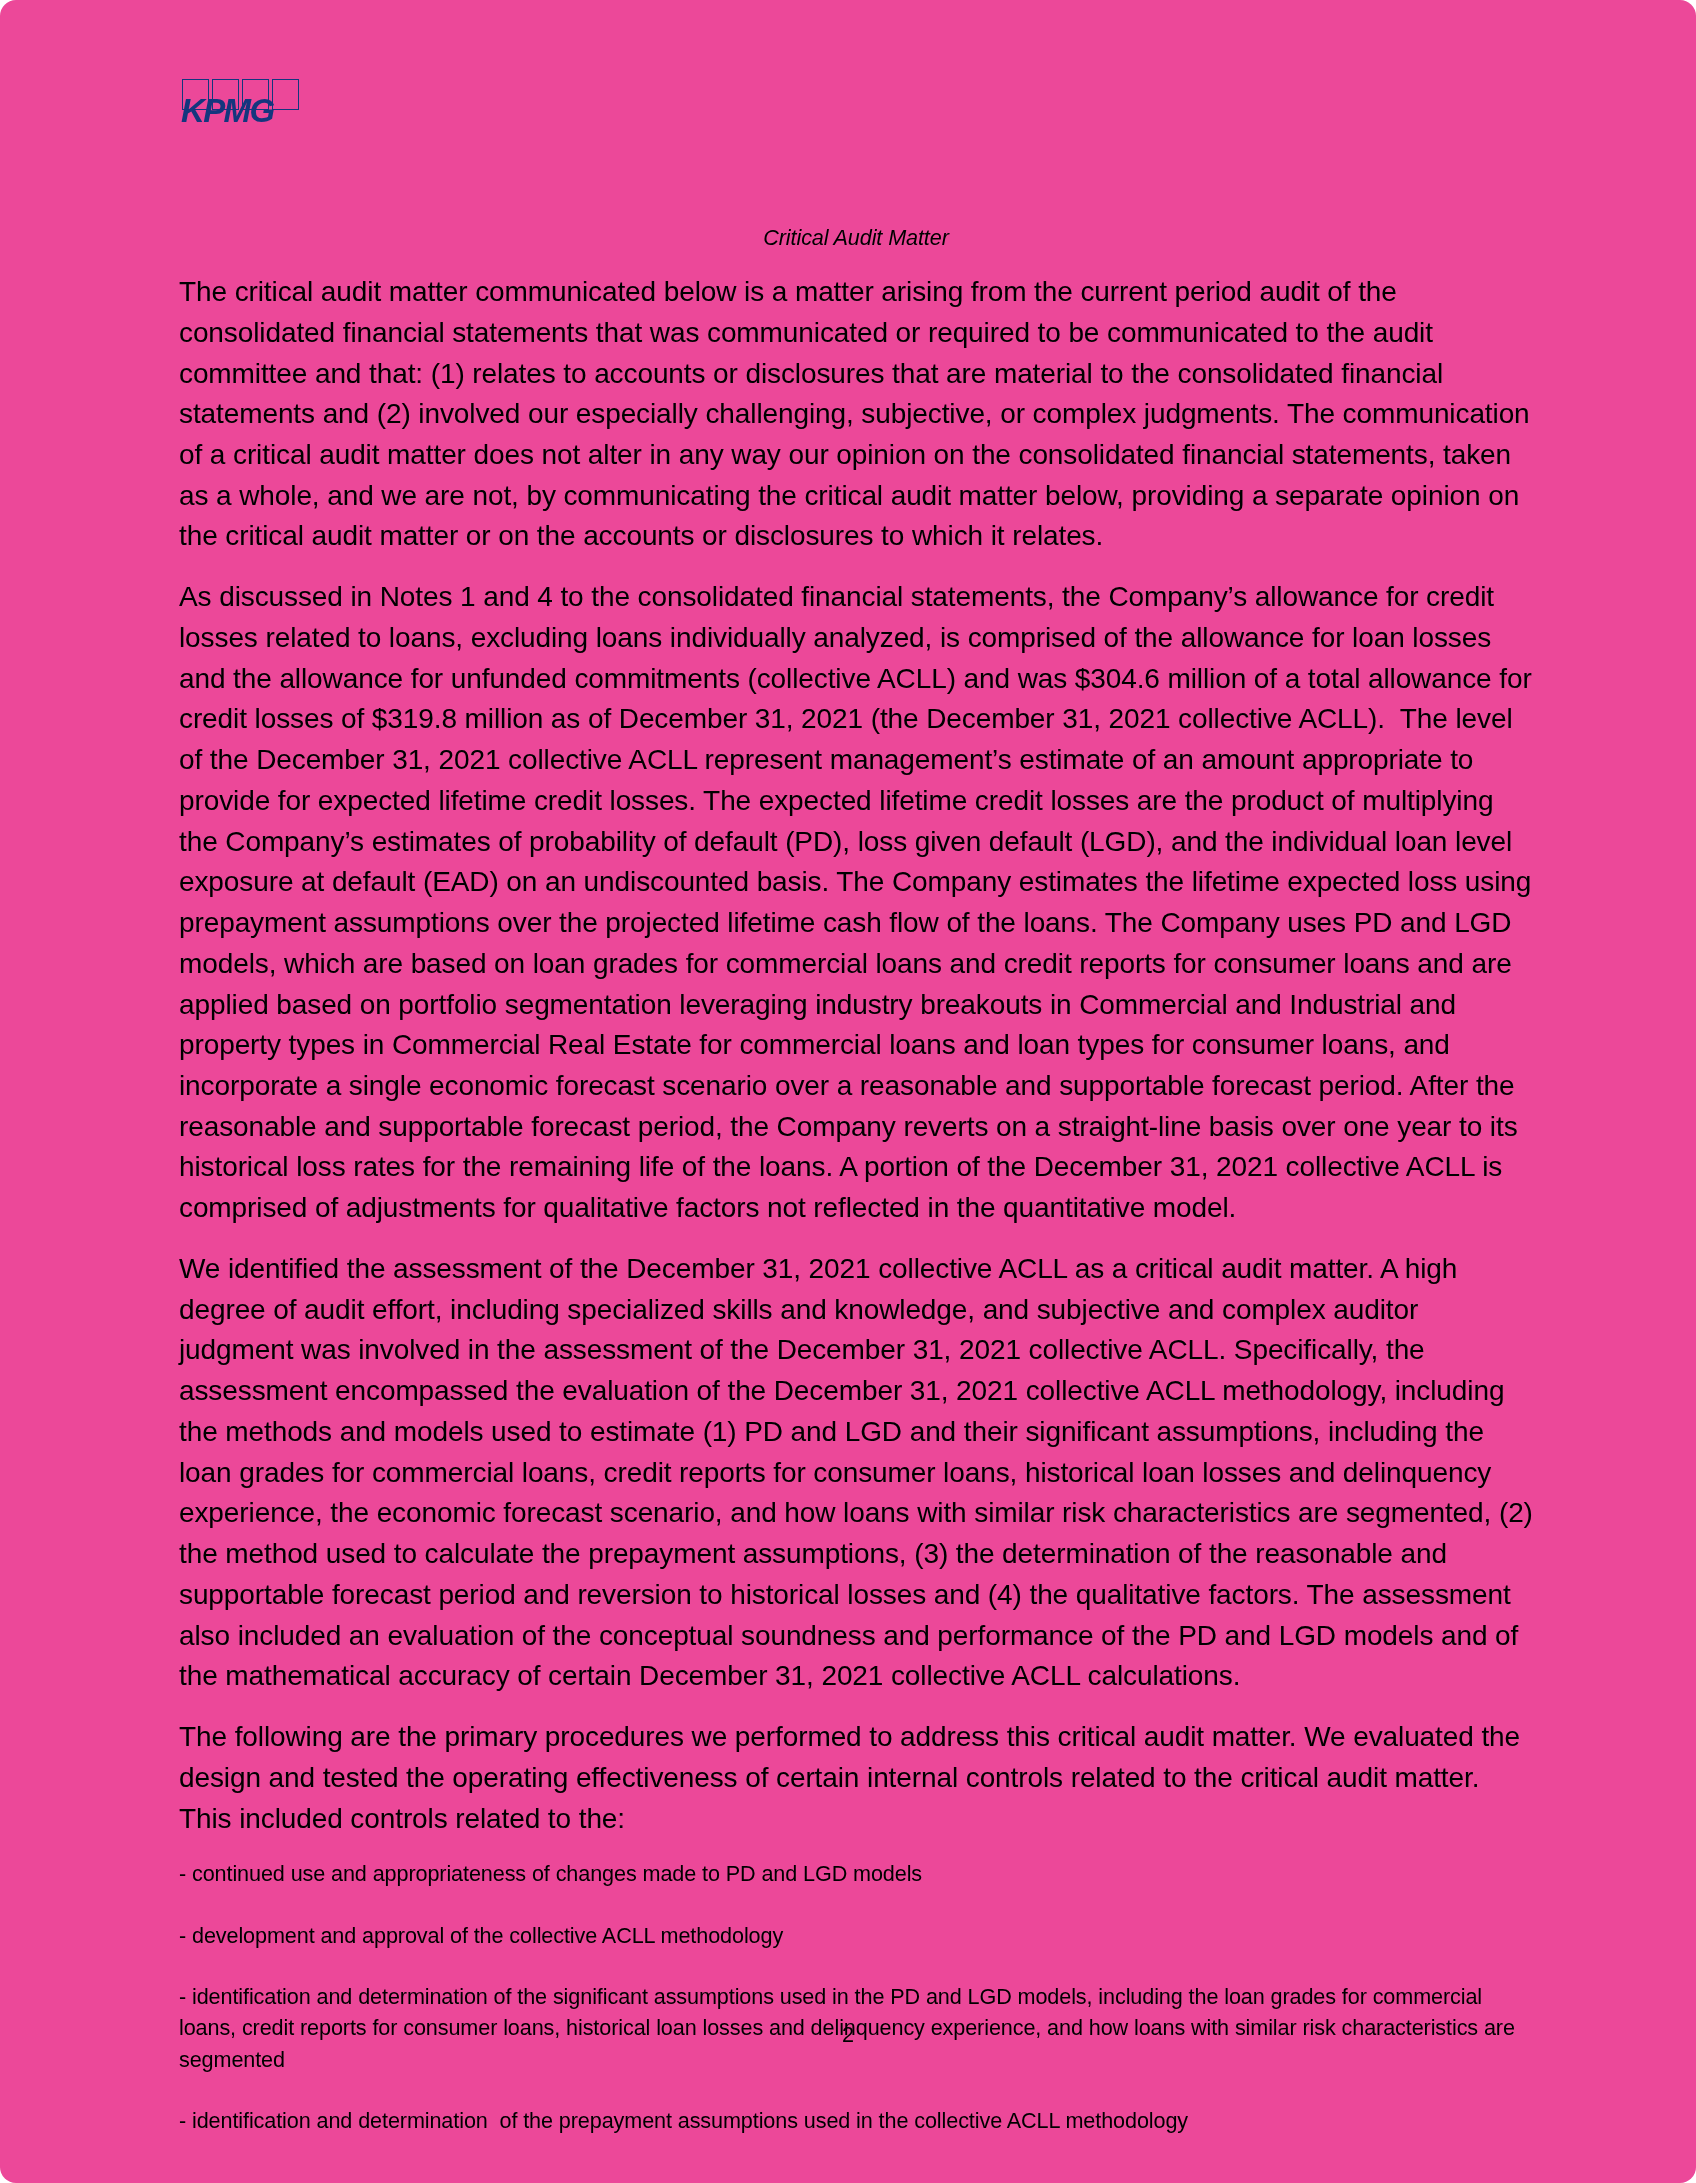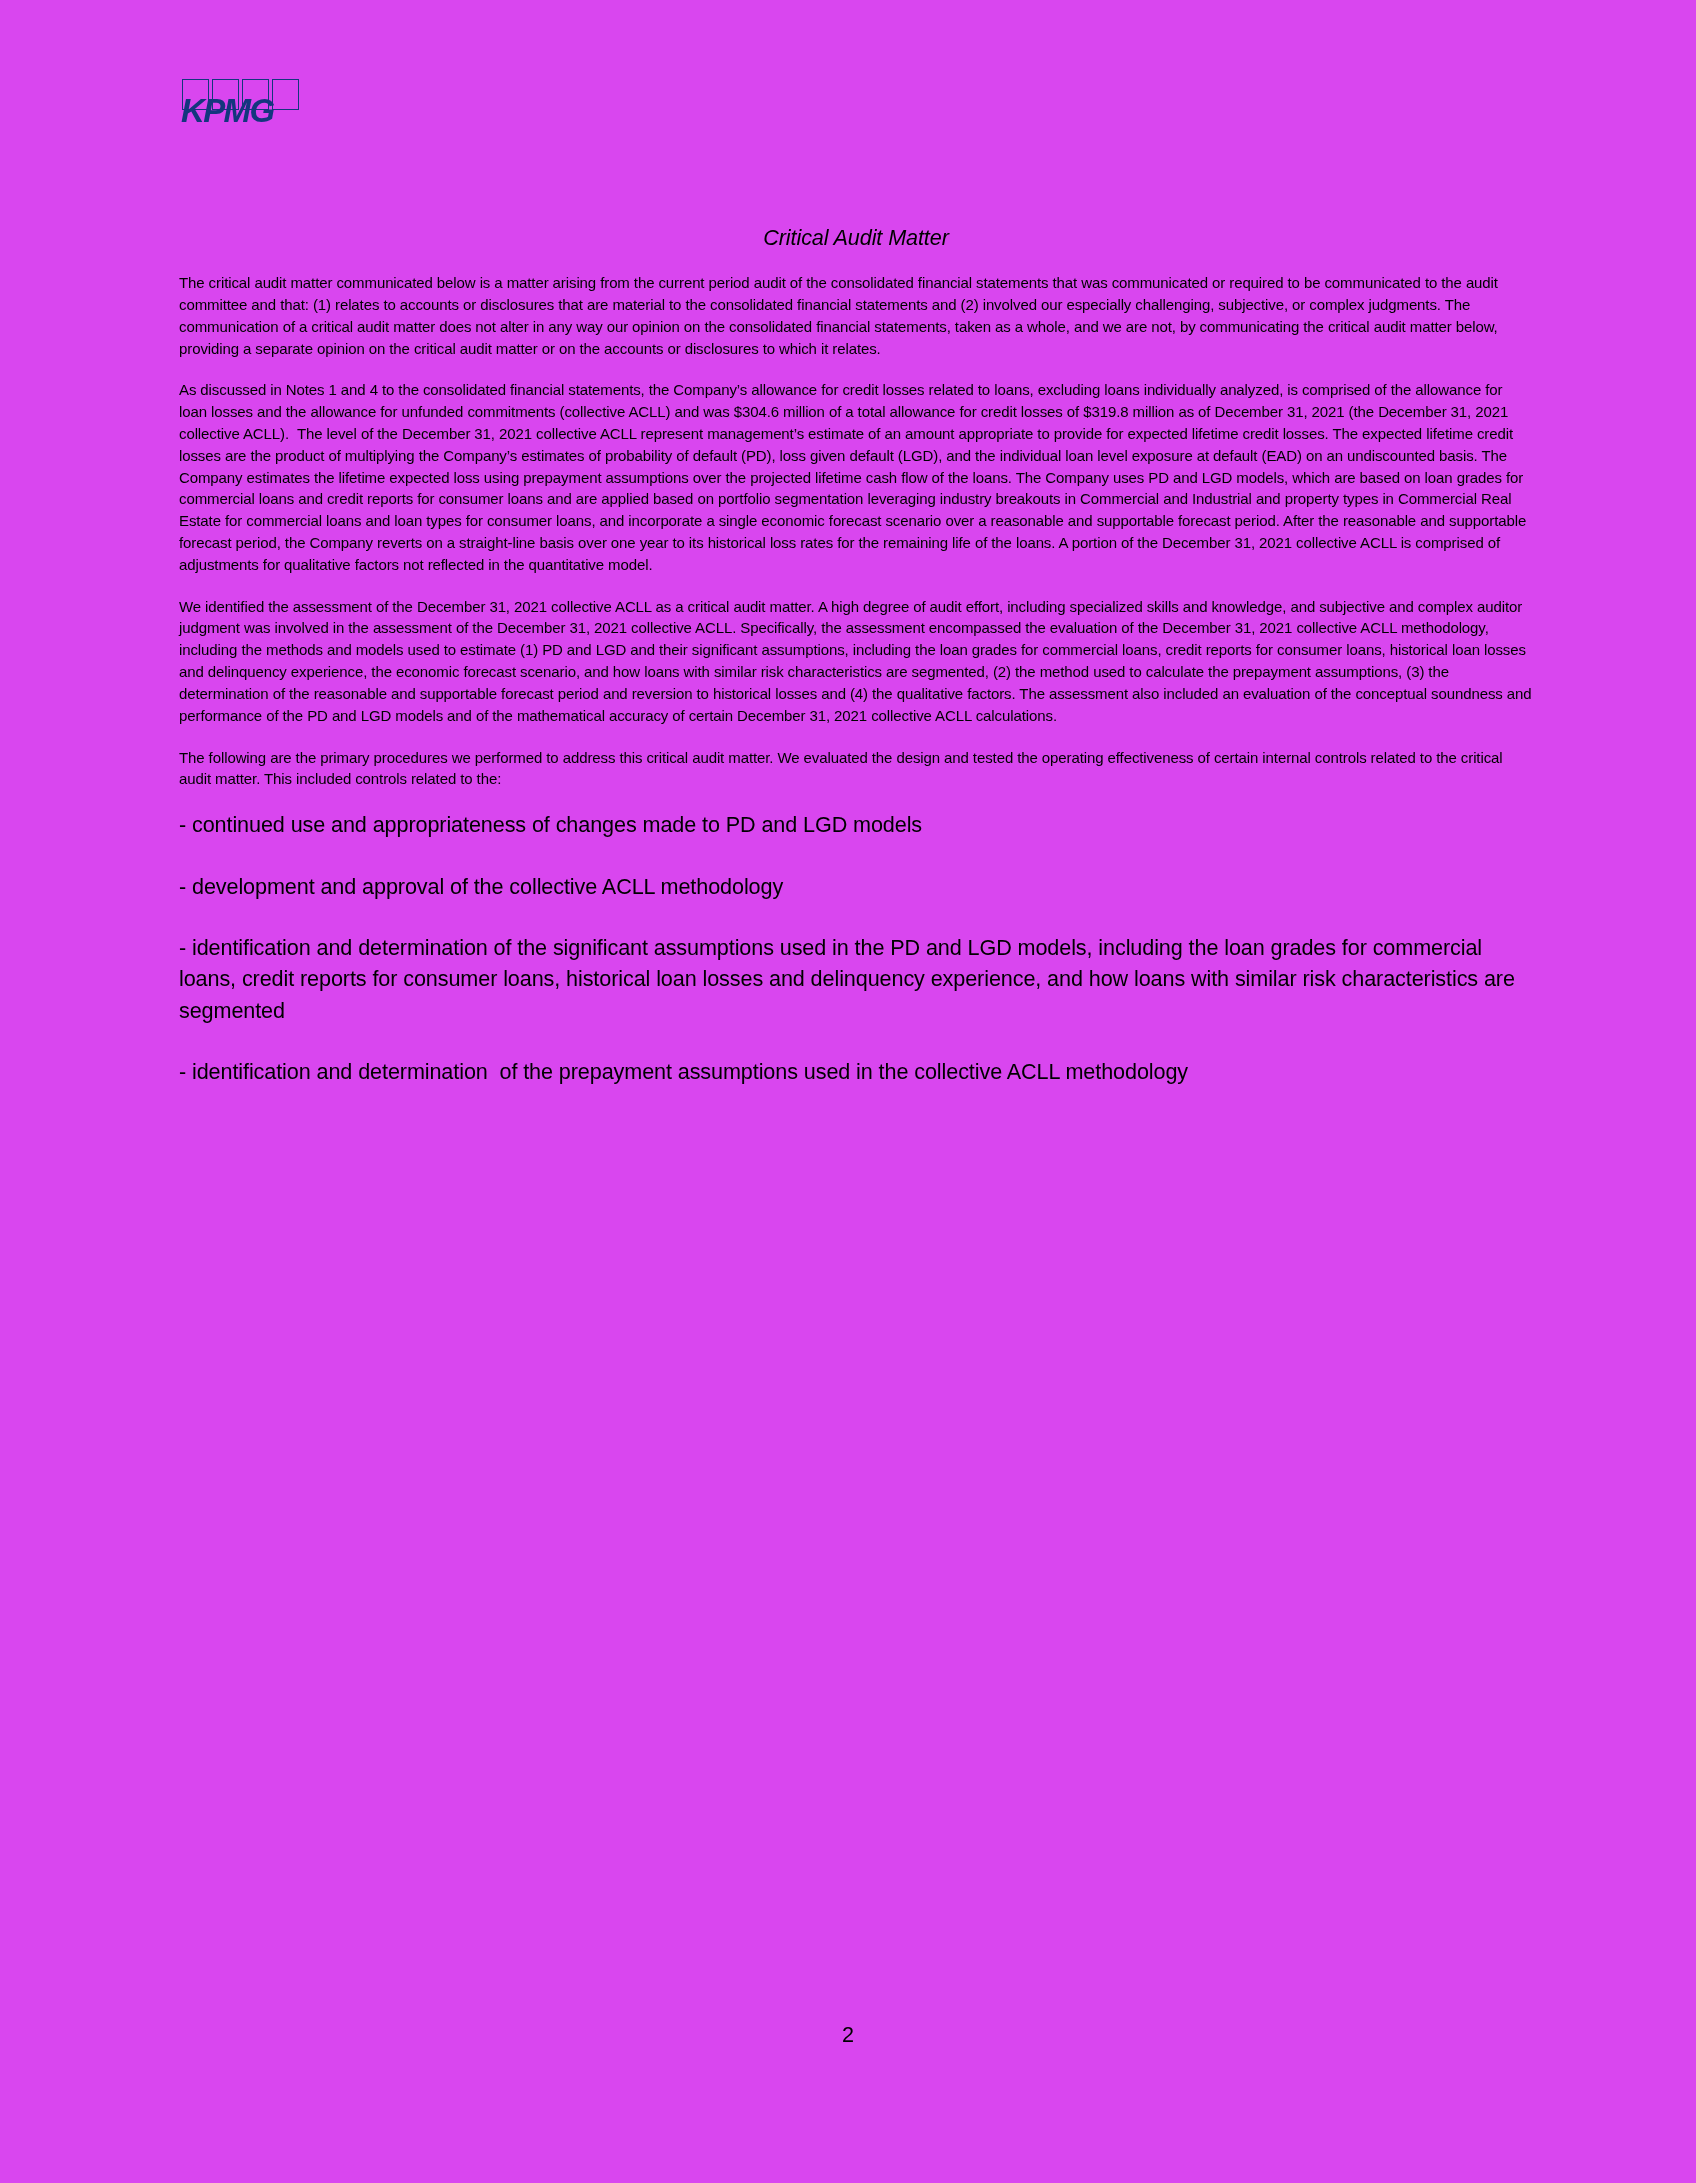--- a/index.html
+++ b/index.html
@@ -8,23 +8,24 @@
     background: #ffffff;
   }
   body {
     font-family: "Liberation Sans", sans-serif;
     color: #000000;
   }
   .page {
     position: relative;
     width: 1696px;
     height: 2183px;
-    background: #d946ef;
+    background: #ec4899;
     box-sizing: border-box;
     overflow: hidden;
+    border-radius: 16px;
   }
 
   
   .logo-wrap {
     position: absolute;
     left: 182px;
     top: 79px;
     width: 137px;
     height: 63px;
   }
@@ -76,21 +77,21 @@
   .doc-subheading {
     font-style: italic;
     font-size: 21.6px;
     line-height: 1.30;
     margin: 21px 0 18px 0;
     padding-left: 33px;
     letter-spacing: -0.1px;
   }
 
   p.body-text {
-    font-size: 15px;
+    font-size: 28px;
     line-height: 1.455;
     margin: 0 0 20px 0;
     text-align: left;
     letter-spacing: -0.1px;
     white-space: pre-wrap;
   }
 
   p.body-text.tight {
     margin-bottom: 19px;
   }

